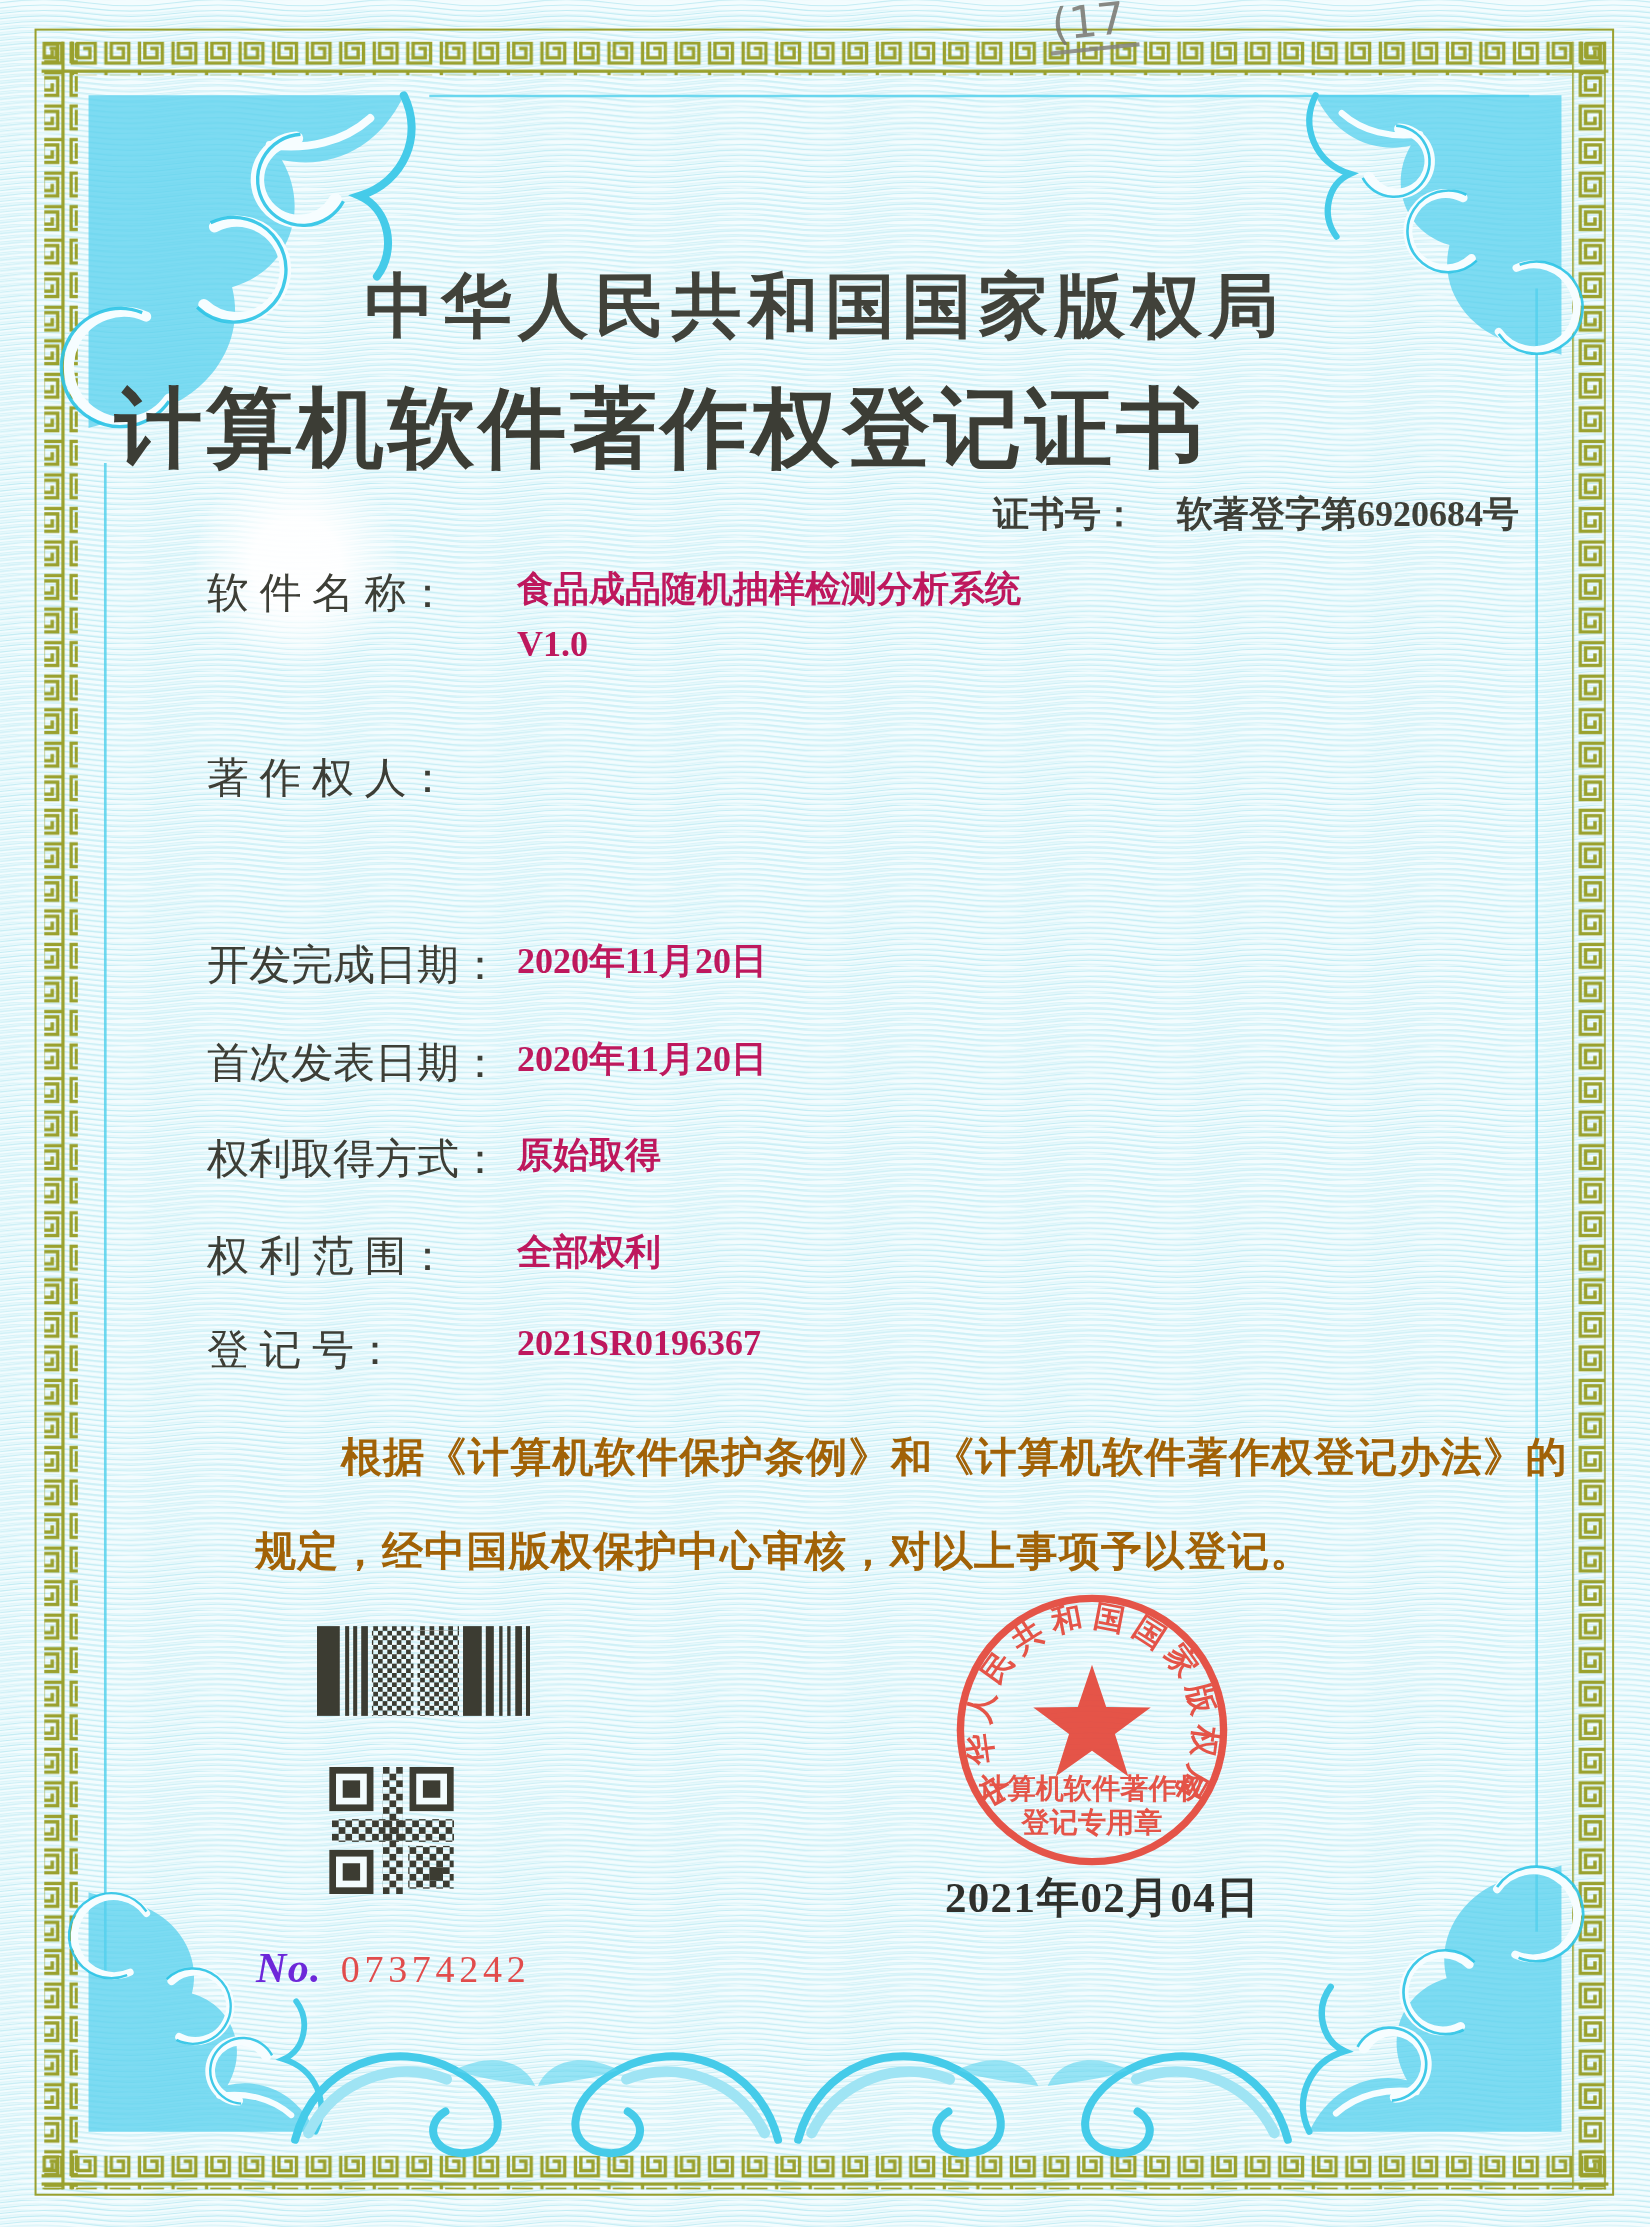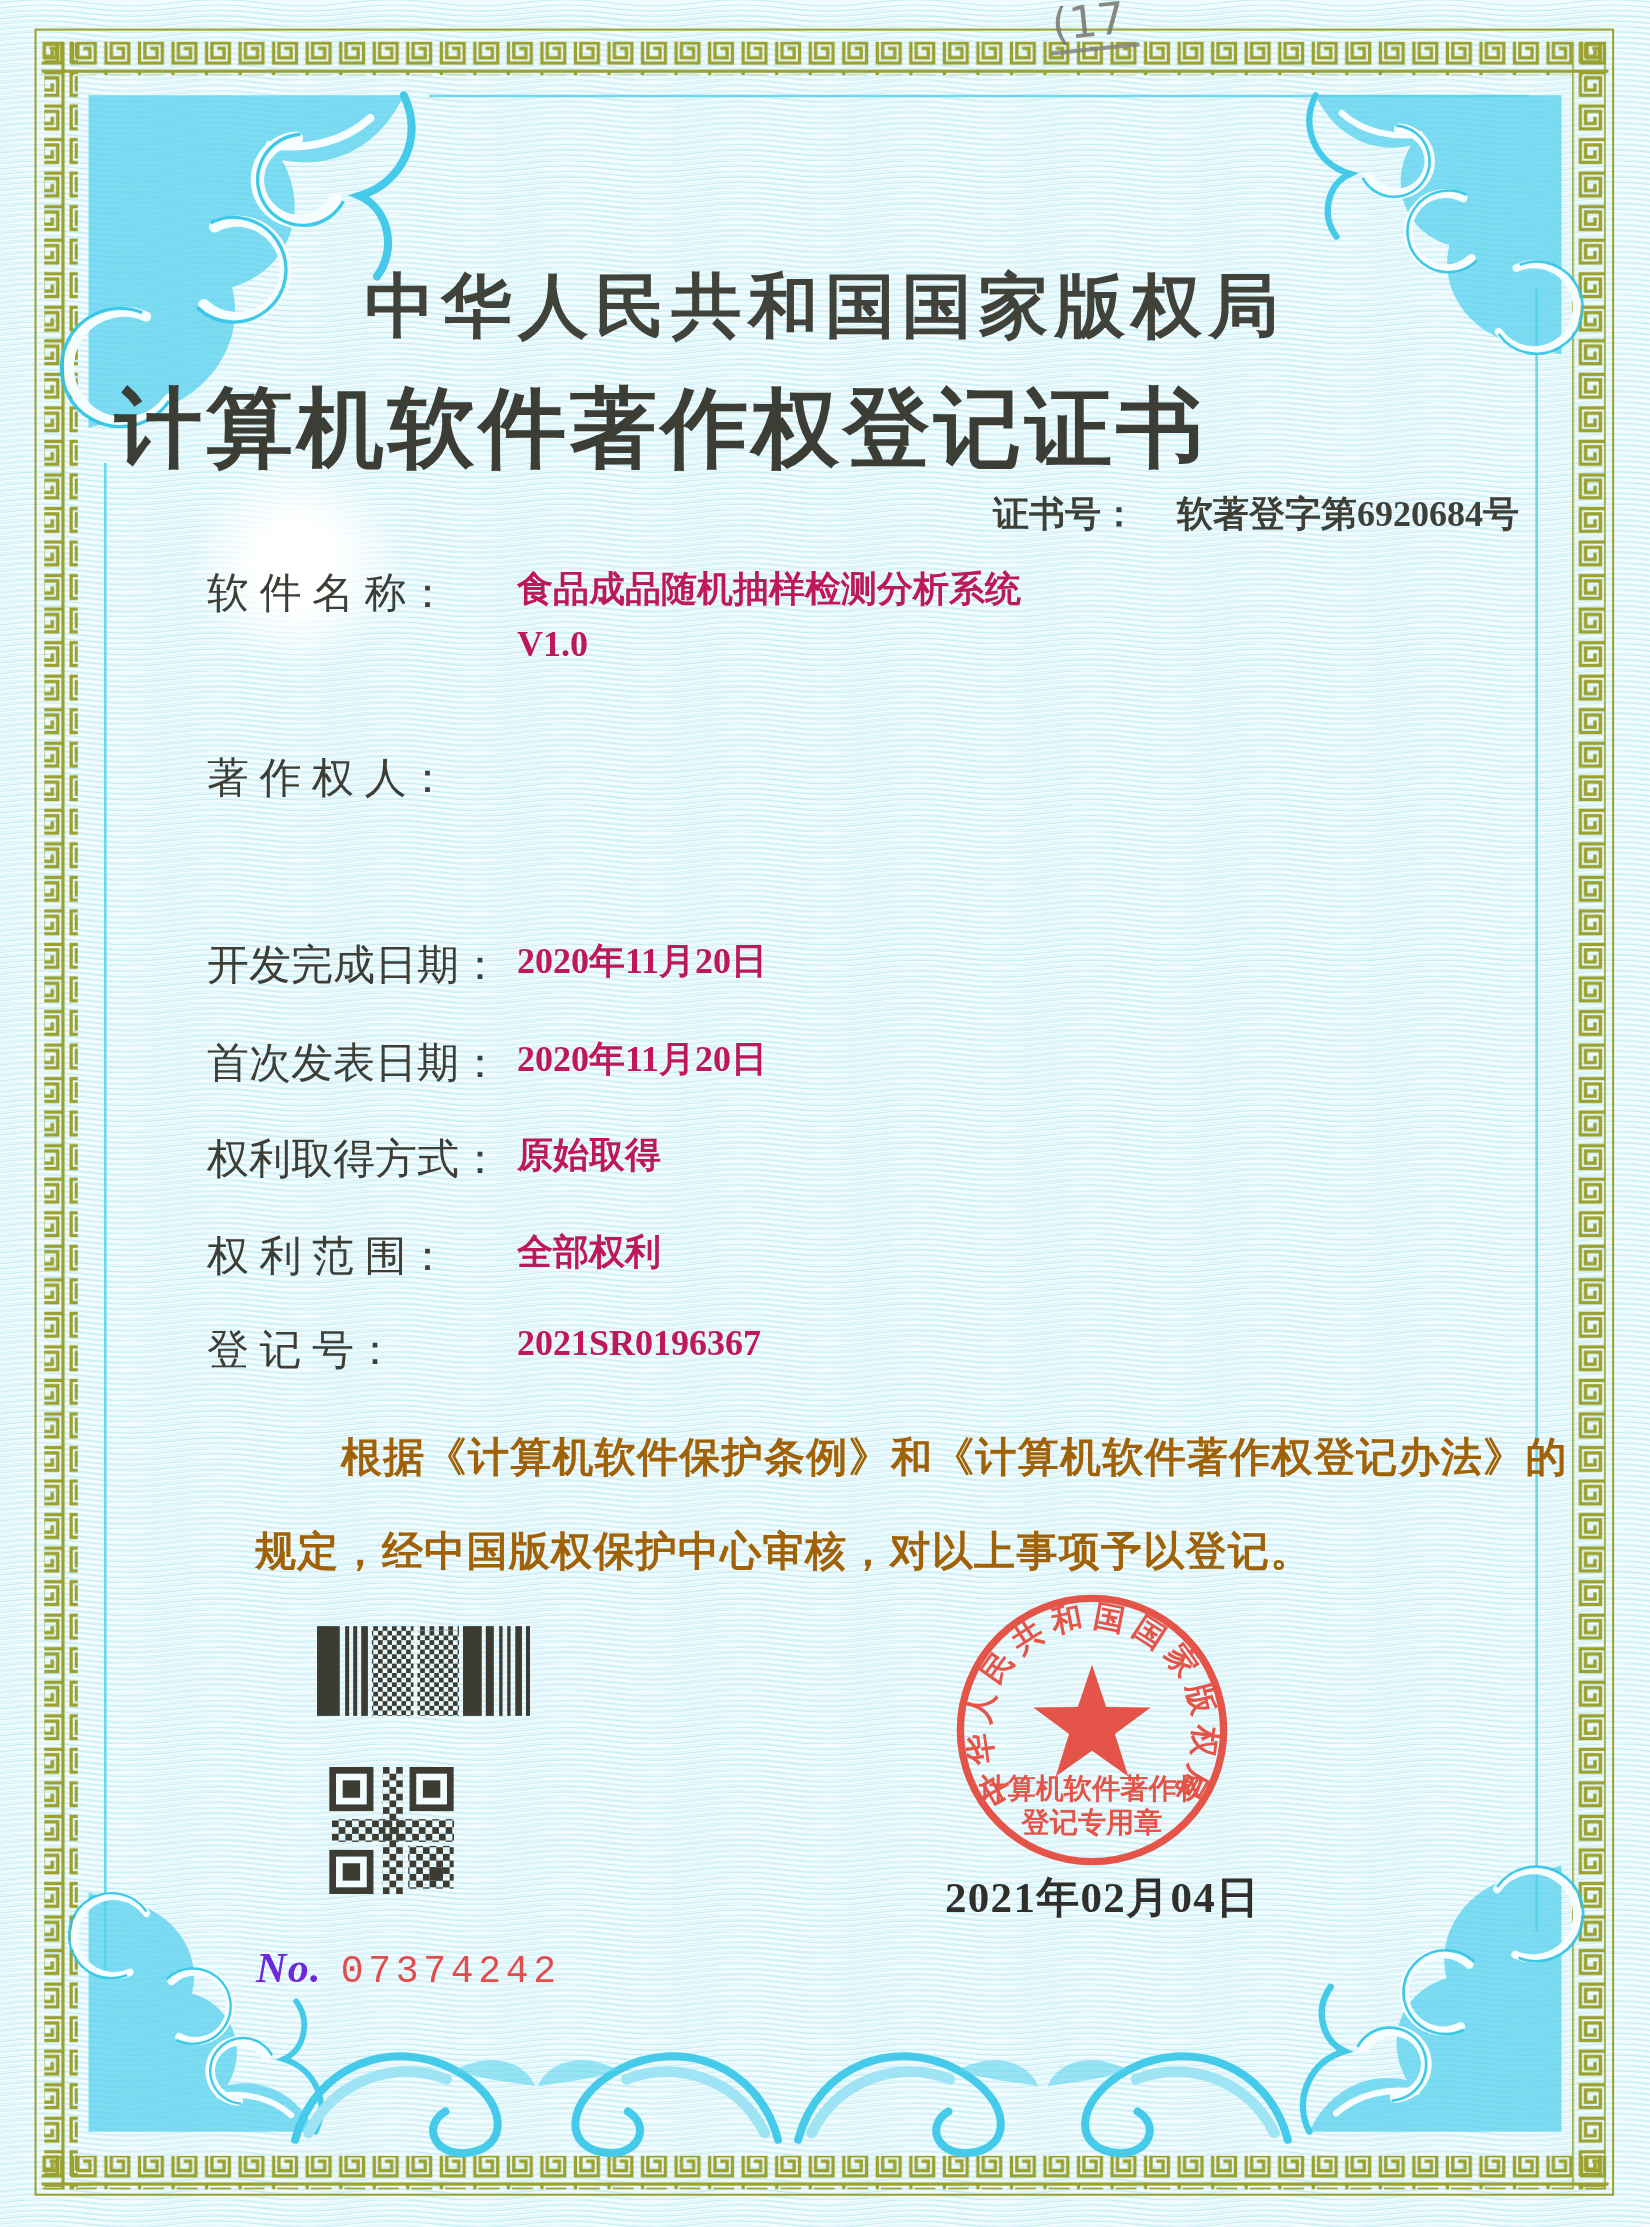--- a/index.html
+++ b/index.html
@@ -31,21 +31,21 @@
     white-space:nowrap;
     margin-left:48px;
   }
   .date{
     left:945px;top:1869px;width:295px;text-align:left;
     font-size:43px;font-weight:bold;color:#2f302c;letter-spacing:1.3px;
   }
   .serial{left:256px;top:1944px;font-size:42px;}
   .serial .no{font-weight:bold;color:#6d28d9;letter-spacing:1.3px;font-style:italic;}
   .serial .num{
-    font-family:Liberation Mono, monospace;
+    font-family:Liberation Serif, serif;
     font-size:38px;color:#e14c4c;letter-spacing:4.7px;margin-left:19px;
   }
   .pencil-note{
     left:1048px;top:-5.4px;
     font-family:"DejaVu Sans","Liberation Sans",sans-serif;
     font-size:44px;color:#77766f;transform:rotate(-6deg);
     border-bottom:4px solid #85847c;padding:0 12px 1.3px 4px;opacity:.85;
   }
   .watermark{
     position:absolute;left:196px;top:456px;width:201px;height:215px;

